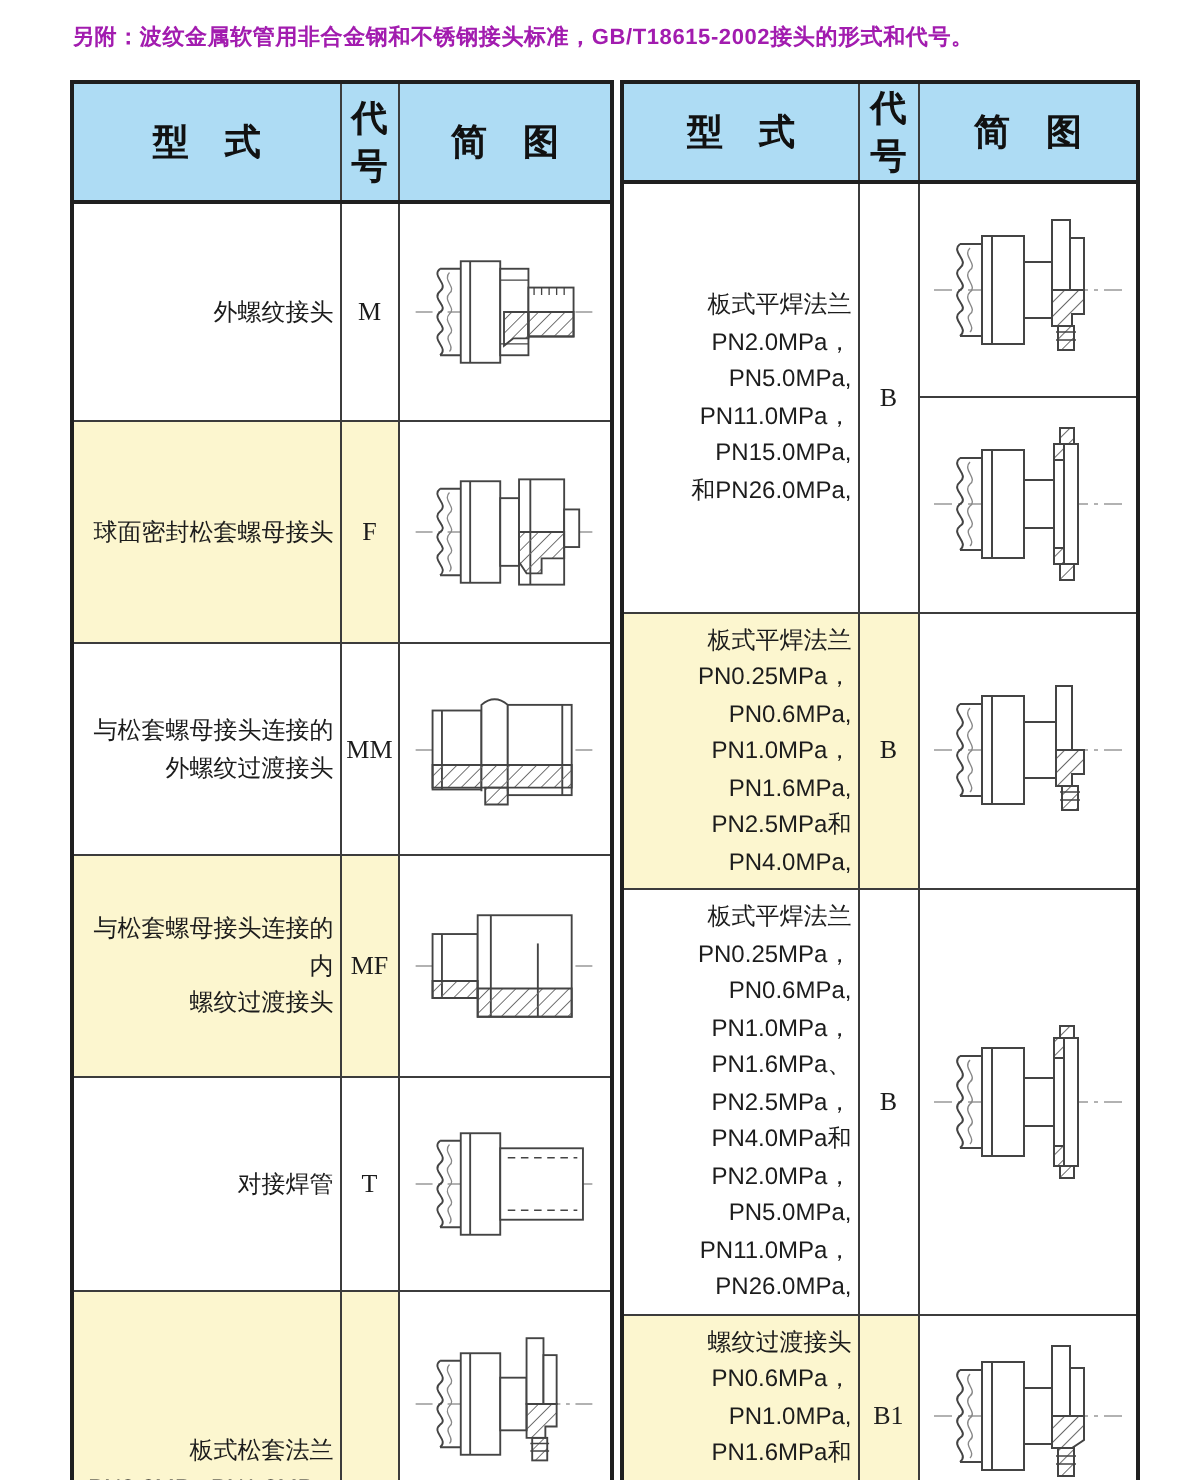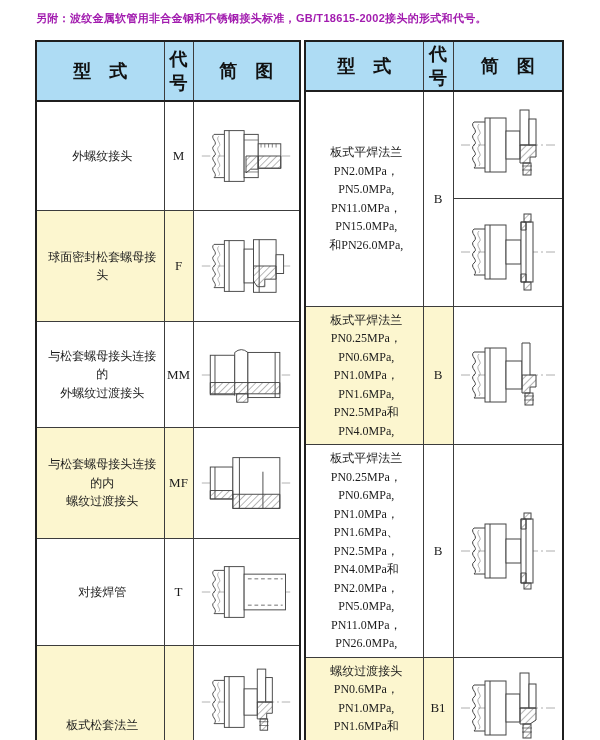--- a/index.html
+++ b/index.html
@@ -13,23 +13,23 @@
     font-size:11px;font-weight:bold;letter-spacing:0.3px;color:#a21caf;
   }
   .tables{position:absolute;left:35px;top:40px;display:flex;gap:3px;}
   table{border-collapse:collapse;table-layout:fixed;border:2px solid #1f1f1f;background:#fff;}
   td,th{border:1px solid #3c3c3c;padding:0;overflow:hidden;}
   th{
     background:#aedcf4;height:23px;font-size:18px;font-weight:bold;
     text-align:center;border-bottom:2px solid #1f1f1f;color:#111;
   }
   td.type{
-    font-family:Liberation Serif, serif;
+    font-family:Liberation Sans, sans-serif;
     font-size:12px;line-height:18.5px;padding:4px 3px 4px 7px;
-    white-space:pre-line;vertical-align:middle;text-align:center;
+    white-space:pre-line;vertical-align:middle;text-align:right;
   }
   td.code{
     font-family:"Liberation Serif","DejaVu Serif",serif;
     font-size:13px;text-align:center;vertical-align:middle;
   }
   td.diag-cell{text-align:center;vertical-align:middle;background:#fff;}
   td.yellow{background:#fcf6cf;}
   svg.diag{display:block;margin:0 auto;}
 </style>
 </head>

